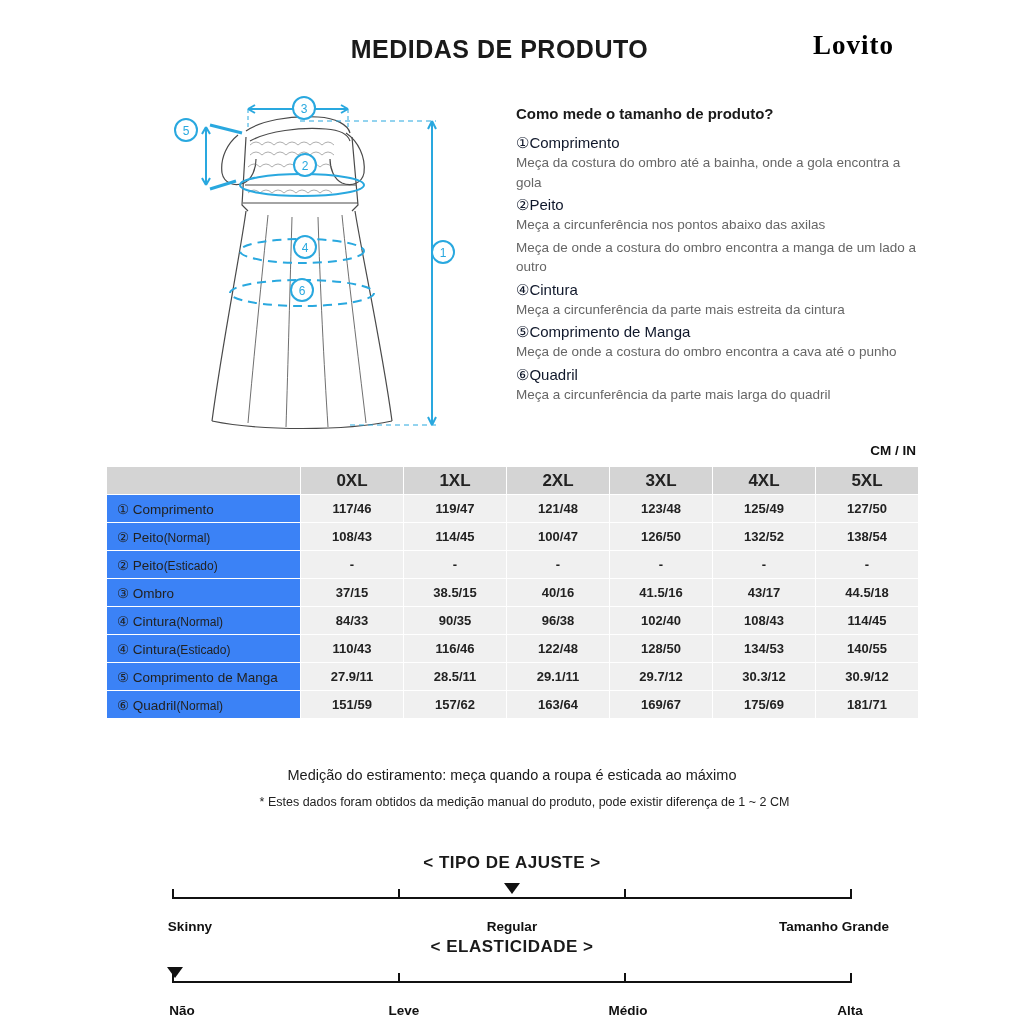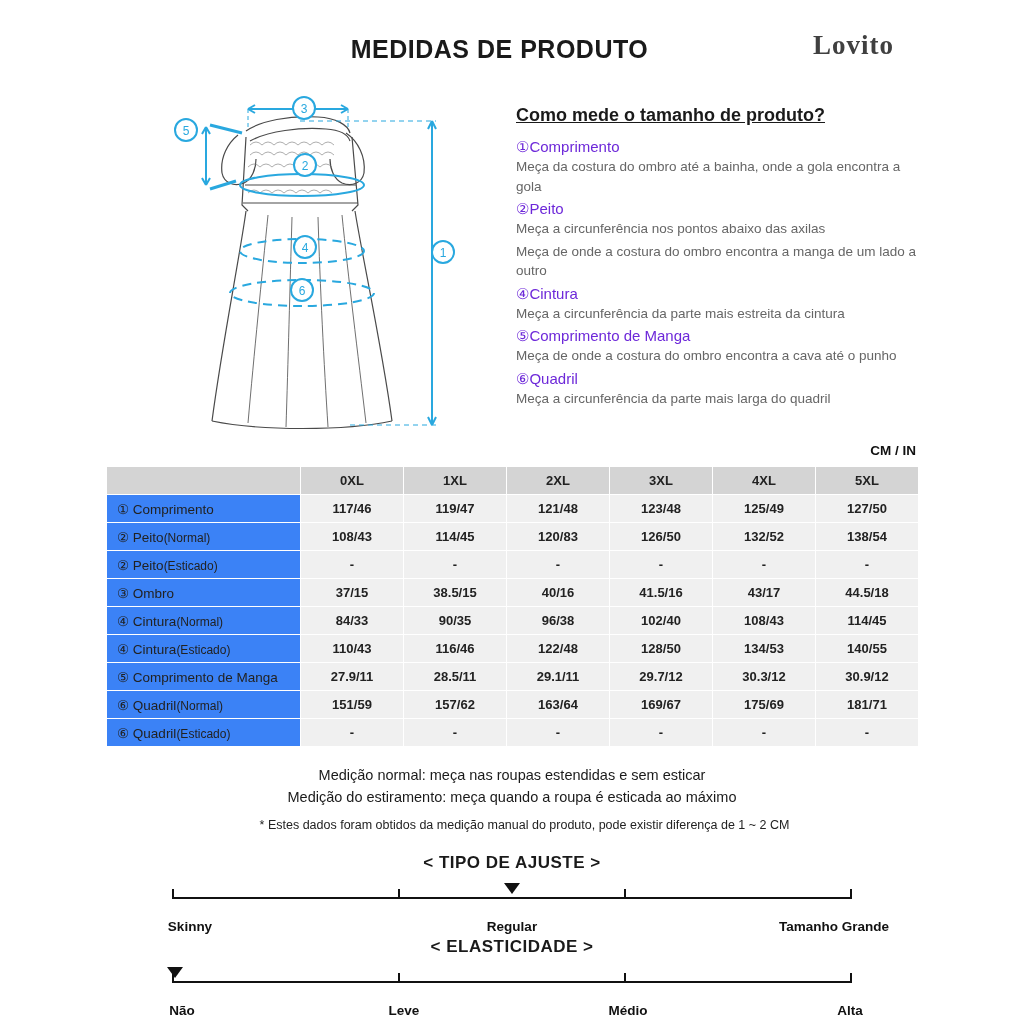--- a/index.html
+++ b/index.html
@@ -40,21 +40,21 @@
     letter-spacing: 0.5px;
     color: #1a1a1a;
   }
   .brand {
     position: absolute;
     right: 130px;
     top: 0px;
     font-size: 27px;
     font-weight: bold;
     letter-spacing: 1px;
-    color: #404040;
+    color: #000000;
     font-family: "Liberation Serif", serif;
   }
 
   
   .illus {
     position: absolute;
     left: 150px;
     top: 85px;
     width: 340px;
     height: 360px;
@@ -62,28 +62,27 @@
 
   
   .desc {
     position: absolute;
     left: 516px;
     top: 105px;
     width: 400px;
   }
   .desc h2 {
     margin: 0 0 12px 0;
-    font-size: 18px;
+    font-size: 15px;
     font-weight: bold;
     color: #1a1a1a;
-    text-decoration: underline;
   }
   .desc .item-title {
     font-size: 15px;
-    color: #6d28d9;
+    color: #0f172a;
     margin-top: 4px;
   }
   .desc .item-body {
     font-size: 13.5px;
     color: #666666;
     line-height: 1.45;
     margin-top: 1px;
     margin-bottom: 3px;
   }
 
@@ -114,21 +113,21 @@
     border: 1px solid #ffffff;
     height: 27px;
     font-size: 13px;
     text-align: center;
     color: #222222;
     padding: 0;
   }
   table.size-table thead th {
     background: #d4d4d4;
     font-weight: bold;
-    font-size: 13px;
+    font-size: 17px;
   }
   table.size-table thead th.corner {
     background: #d4d4d4;
   }
   table.size-table tbody td {
     background: #f0f0f0;
     font-weight: bold;
   }
   table.size-table tbody td.rowhead {
     background: #3b82f6;
@@ -362,21 +361,21 @@
           <td>119/47</td>
           <td>121/48</td>
           <td>123/48</td>
           <td>125/49</td>
           <td>127/50</td>
         </tr>
         <tr>
           <td class="rowhead"><span>② Peito</span><span class="sub">(Normal)</span></td>
           <td>108/43</td>
           <td>114/45</td>
-          <td>120/83</td>
+          <td>100/47</td>
           <td>126/50</td>
           <td>132/52</td>
           <td>138/54</td>
         </tr>
         <tr>
           <td class="rowhead"><span>② Peito</span><span class="sub">(Esticado)</span></td>
           <td>-</td>
           <td>-</td>
           <td>-</td>
           <td>-</td>
@@ -421,35 +420,25 @@
         </tr>
         <tr>
           <td class="rowhead"><span>⑥ Quadril</span><span class="sub">(Normal)</span></td>
           <td>151/59</td>
           <td>157/62</td>
           <td>163/64</td>
           <td>169/67</td>
           <td>175/69</td>
           <td>181/71</td>
         </tr>
-        <tr>
-          <td class="rowhead"><span>⑥ Quadril</span><span class="sub">(Esticado)</span></td>
-          <td>-</td>
-          <td>-</td>
-          <td>-</td>
-          <td>-</td>
-          <td>-</td>
-          <td>-</td>
-        </tr>
       </tbody>
     </table>
   </div>
 
   <div class="notes">
-    <div class="n1">Medição normal: meça nas roupas estendidas e sem esticar</div>
     <div class="n2">Medição do estiramento: meça quando a roupa é esticada ao máximo</div>
     <div class="n3">* Estes dados foram obtidos da medição manual do produto, pode existir diferença de 1 ~ 2 CM</div>
   </div>
 
   <div class="scale-block" style="top:937px;">
     <div class="scale-title">&lt; ELASTICIDADE &gt;</div>
     <div class="scale-bar-wrap" style="margin-top:12px;">
       <div class="scale-line"></div>
       <div class="tick" style="left:0px;"></div>
       <div class="tick" style="left:226px;"></div>

